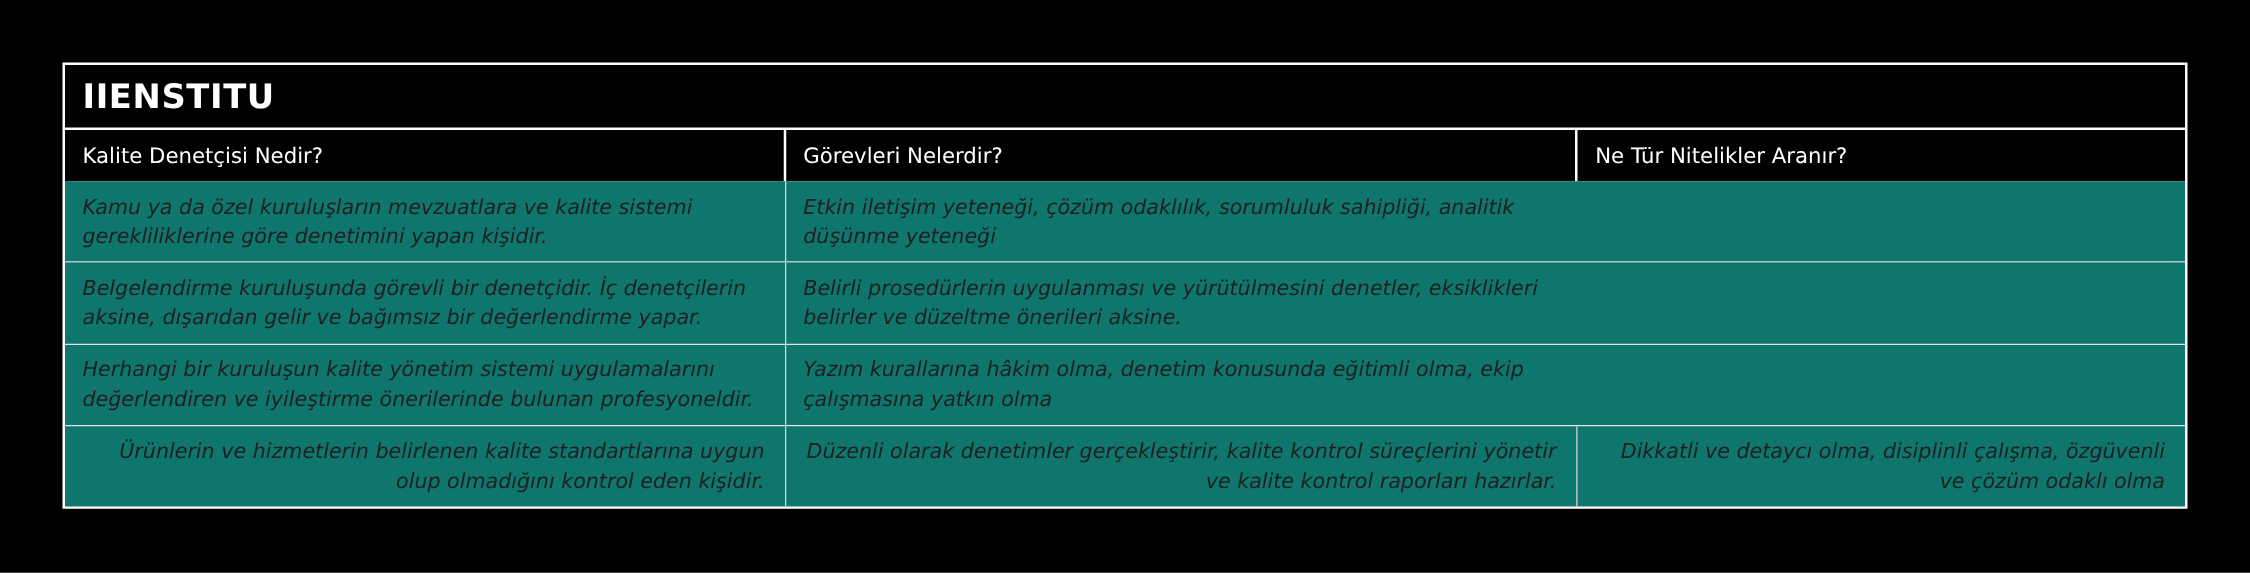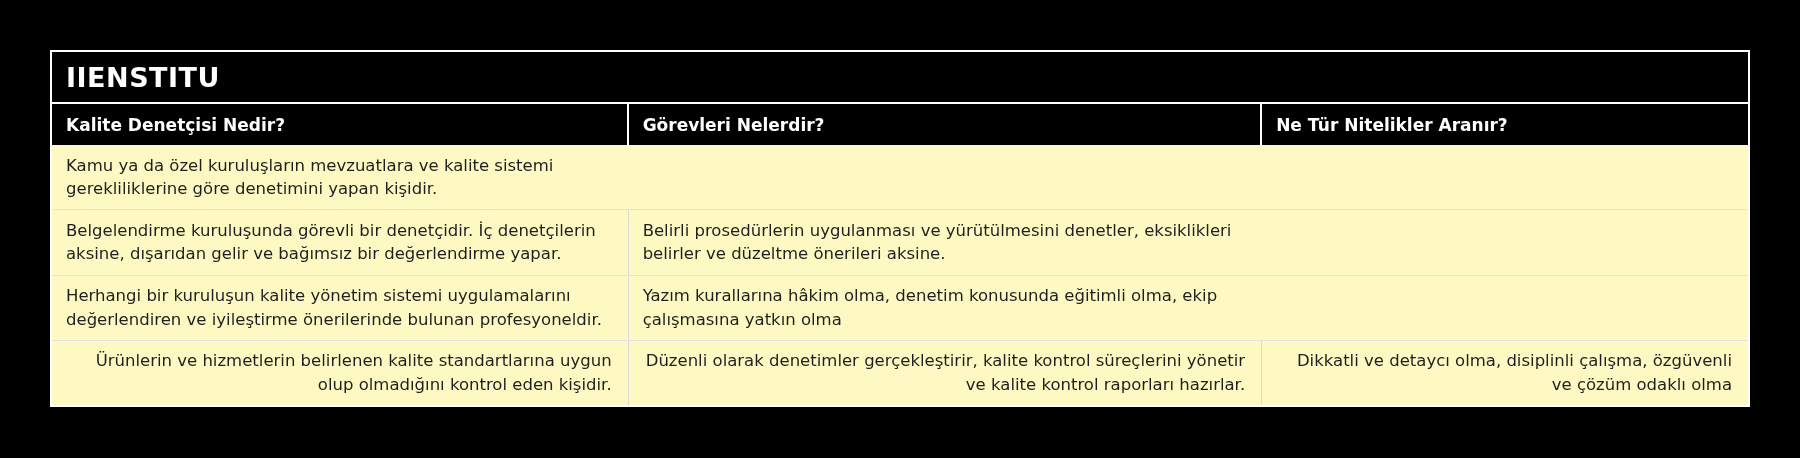--- a/index.html
+++ b/index.html
@@ -41,38 +41,39 @@
     grid-template-columns: 578fr 635fr 487fr;
   }
   .header-row {
     flex: 0 0 auto;
     height: 41px;
     background: #000000;
   }
   .header-cell {
     color: #ffffff;
     font-size: 17px;
-    font-weight: bold;
+    font-weight: normal;
     display: flex;
     align-items: center;
     padding: 0 14px;
     border-right: 2px solid #ffffff;
     text-align: right;
   }
   .header-cell:last-child { border-right: none; }
   .body {
     flex: 1 1 auto;
     display: flex;
     flex-direction: column;
     background: #ffffff;
   }
   .body-row {
     flex: 1 1 0;
-    background: #fef9c3;
+    background: #0f766e;
     border-bottom: 1px solid #e2e2e2;
+    font-style: italic;
   }
   .body-row:last-child { border-bottom: none; text-align: right; }
   .body-cell {
     color: #1f1f1f;
     font-size: 16.5px;
     line-height: 1.42;
     display: flex;
     align-items: center;
     padding: 6px 16px 6px 14px;
     border-right: 1px solid #d9d9d9;
@@ -91,20 +92,21 @@
   <div class="grid-row header-row">
     <div class="header-cell">Kalite Denetçisi Nedir?</div>
     <div class="header-cell">Görevleri Nelerdir?</div>
     <div class="header-cell">Ne Tür Nitelikler Aranır?</div>
   </div>
 
   <div class="body">
 
     <div class="grid-row body-row">
       <div class="body-cell">Kamu ya da özel kuruluşların mevzuatlara ve kalite sistemi gerekliliklerine göre denetimini yapan kişidir.</div>
+      <div class="body-cell">Etkin iletişim yeteneği, çözüm odaklılık, sorumluluk sahipliği, analitik düşünme yeteneği</div>
     </div>
 
     <div class="grid-row body-row">
       <div class="body-cell">Belgelendirme kuruluşunda görevli bir denetçidir. İç denetçilerin aksine, dışarıdan gelir ve bağımsız bir değerlendirme yapar.</div>
       <div class="body-cell">Belirli prosedürlerin uygulanması ve yürütülmesini denetler, eksiklikleri belirler ve düzeltme önerileri aksine.</div>
     </div>
 
     <div class="grid-row body-row">
       <div class="body-cell">Herhangi bir kuruluşun kalite yönetim sistemi uygulamalarını değerlendiren ve iyileştirme önerilerinde bulunan profesyoneldir.</div>
       <div class="body-cell">Yazım kurallarına hâkim olma, denetim konusunda eğitimli olma, ekip çalışmasına yatkın olma</div>

